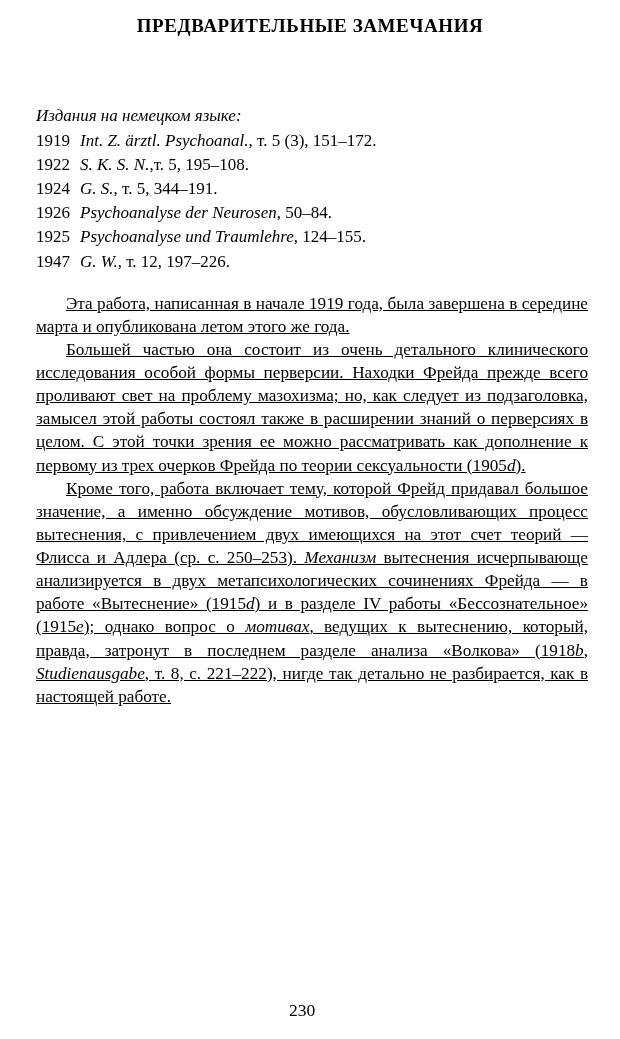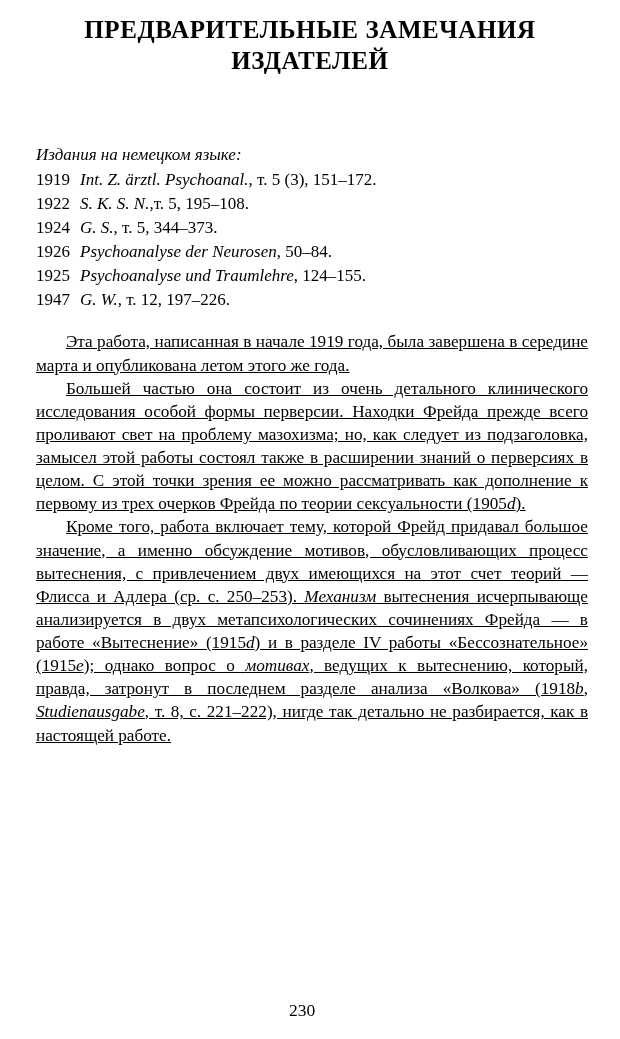--- a/index.html
+++ b/index.html
@@ -19,21 +19,21 @@
     position: absolute;
     left: 0;
     top: 0;
     width: 620px;
     height: 1039px;
     box-sizing: border-box;
     padding: 0 28px;
   }
   .page-title {
     text-align: center;
-    font-size: 25px;
+    font-size: 19px;
     font-weight: bold;
     letter-spacing: 0.6px;
     line-height: 1.25;
     margin: 8px 0 0 0;
     padding-top: 6px;
   }
   .title-line {
     display: block;
   }
   .biblio {
@@ -79,34 +79,33 @@
     font-size: 17.5px;
   }
 </style>
 </head>
 <body>
 
 <div class="page">
 
   <div class="page-title">
     <span class="title-line">ПРЕДВАРИТЕЛЬНЫЕ ЗАМЕЧАНИЯ</span>
-    <span class="title-line">ИЗДАТЕЛЕЙ</span>
   </div>
 
   <div class="biblio">
     <div class="biblio-heading">Издания на немецком языке:</div>
 
     <div class="biblio-row">
       <span class="biblio-year">1919</span><span class="it">Int. Z. ärztl. Psychoanal.</span><span>, т. 5 (3), 151–172.</span>
     </div>
     <div class="biblio-row">
       <span class="biblio-year">1922</span><span class="it">S. K. S. N.</span><span>,т. 5, 195–108.</span>
     </div>
     <div class="biblio-row">
-      <span class="biblio-year">1924</span><span class="it">G. S.</span><span>, т. 5, 344–373.</span>
+      <span class="biblio-year">1924</span><span class="it">G. S.</span><span>, т. 5, 344–191.</span>
     </div>
     <div class="biblio-row">
       <span class="biblio-year">1926</span><span class="it">Psychoanalyse der Neurosen</span><span>, 50–84.</span>
     </div>
     <div class="biblio-row">
       <span class="biblio-year">1925</span><span class="it">Psychoanalyse und Traumlehre</span><span>, 124–155.</span>
     </div>
     <div class="biblio-row">
       <span class="biblio-year">1947</span><span class="it">G. W.</span><span>, т. 12, 197–226.</span>
     </div>

